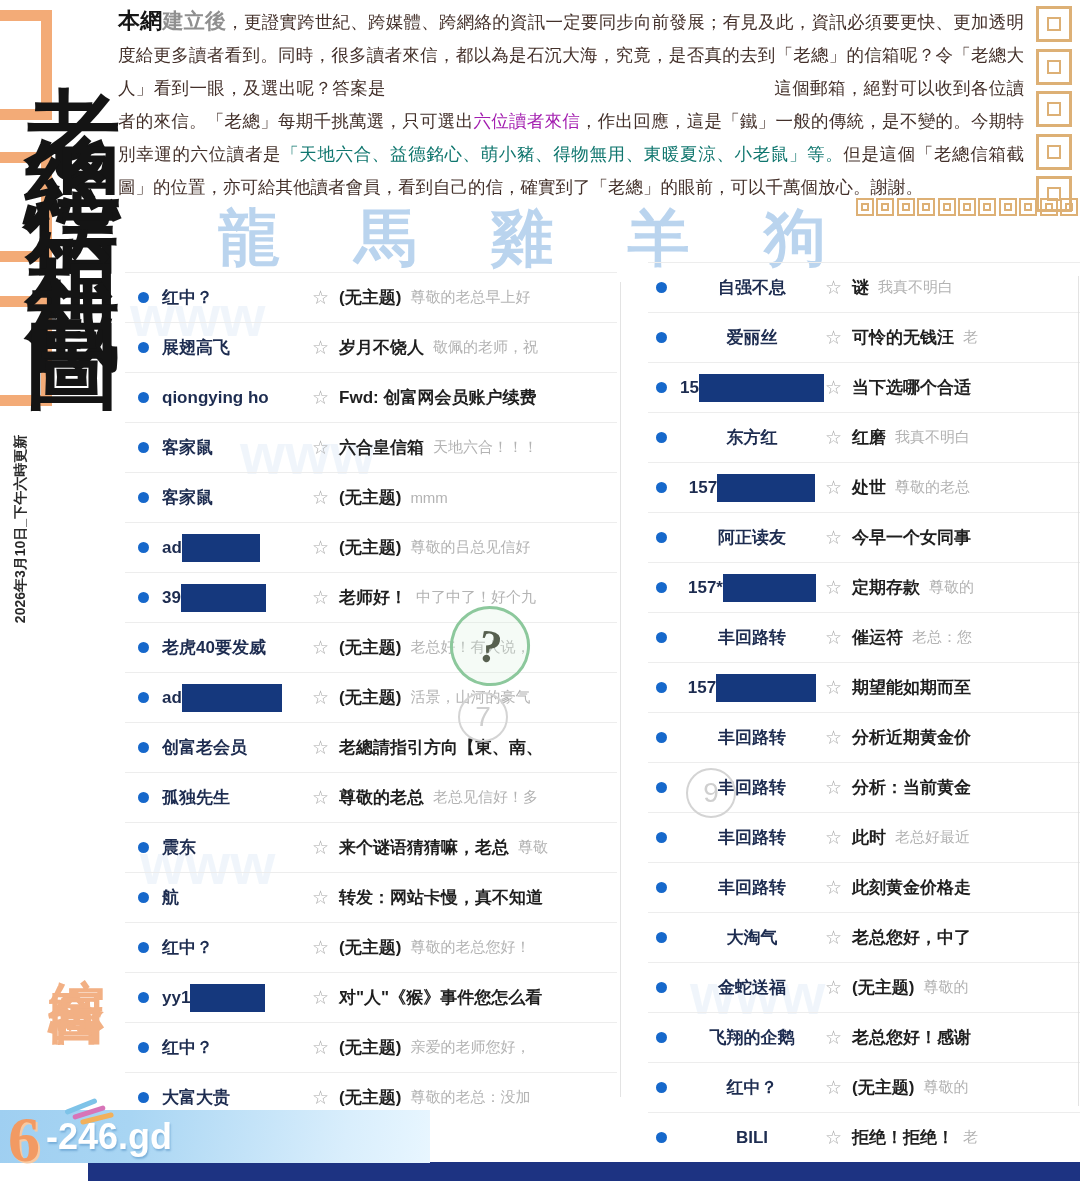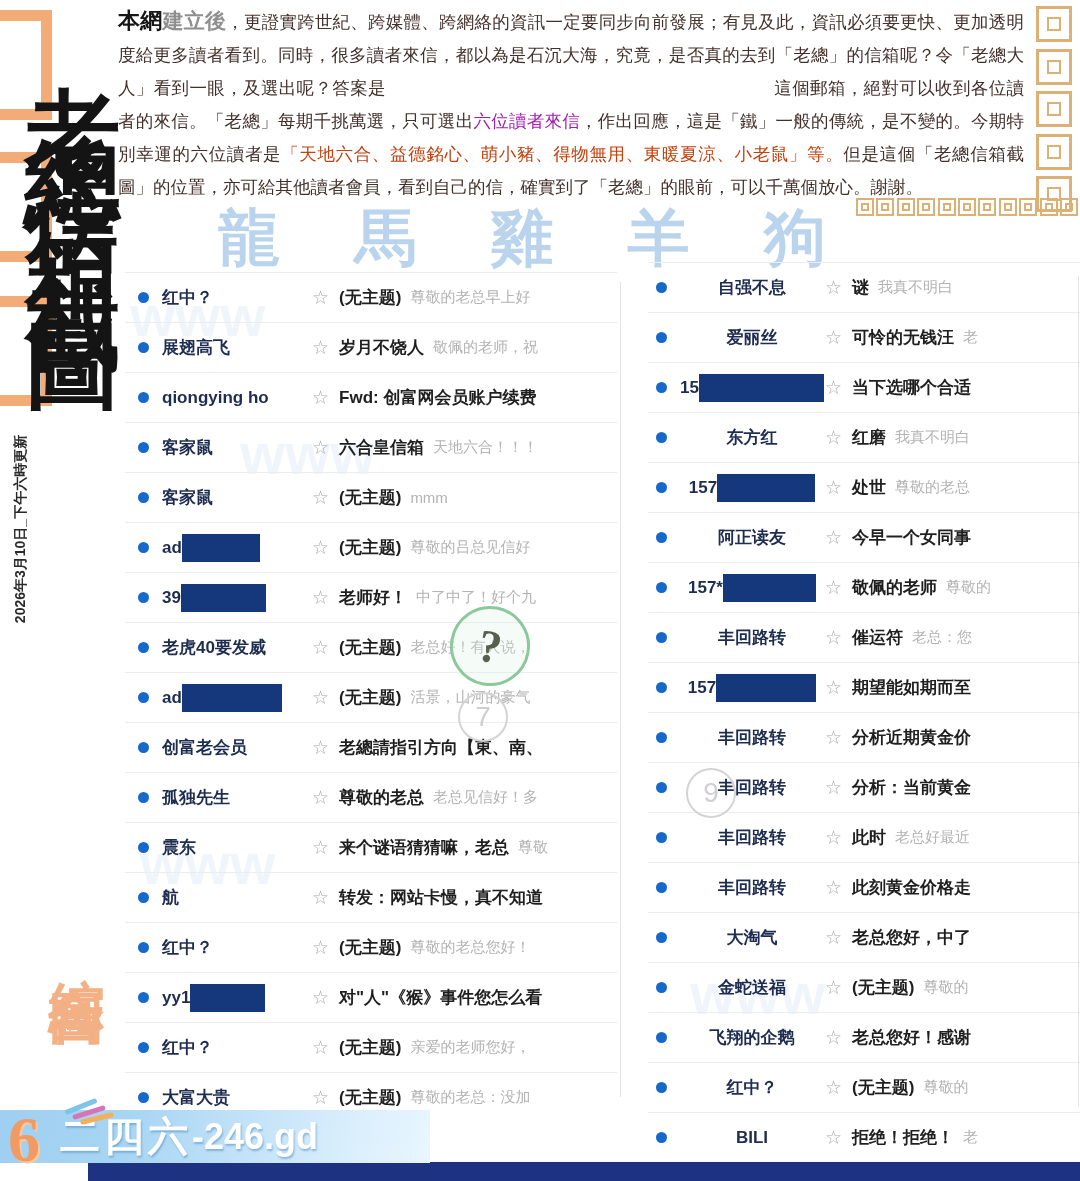--- a/index.html
+++ b/index.html
@@ -16,21 +16,21 @@
   .v-date{position:absolute;left:-92px;top:520px;width:226px;text-align:center;
           transform:rotate(-90deg);font-size:14px;font-weight:bold;color:#2a2a2a;}
   
   .intro{position:absolute;left:118px;top:4px;width:906px;
          font-family:"Liberation Serif",serif;font-size:17.5px;line-height:33px;
          color:#43302a;text-align:justify;}
   .seg-leadbold{font-size:22px;font-weight:bold;color:#161616;}
   .seg-leadlight{font-size:21px;font-weight:bold;color:#8f8f8f;}
   .seg-gap{display:inline-block;width:388px;}
   .seg-magenta{color:#a21caf;}
-  .seg-red{color:#c2410c;}
+  .seg-red{color:#0f766e;}
   
   .tile{position:relative;border:3px solid #ddb075;}
   .tile>i{position:absolute;left:50%;top:50%;width:10px;height:10px;margin:-7px 0 0 -7px;
           border:2px solid #ddb075;display:block;}
   #meander-col{position:absolute;right:4px;top:6px;width:40px;height:206px;
                display:flex;flex-direction:column;justify-content:space-between;}
   #meander-col .tile{width:30px;height:30px;}
   #meander-row{position:absolute;left:856px;top:198px;width:222px;height:20px;
                display:flex;justify-content:space-between;}
   #meander-row .tile{width:14px;height:14px;border-width:2px;}
@@ -321,21 +321,21 @@
     <div class="row">
       <span class="bullet"></span>
       <span class="sender">阿正读友</span>
       <span class="star">☆</span>
       <span class="subj">今早一个女同事</span>
     </div>
     <div class="row">
       <span class="bullet"></span>
       <span class="sender">157*<span class="redact" style="width: 93px;"></span></span>
       <span class="star">☆</span>
-      <span class="subj">敬佩的老师</span>
+      <span class="subj">定期存款</span>
       <span class="prev">尊敬的</span>
     </div>
     <div class="row">
       <span class="bullet"></span>
       <span class="sender">丰回路转</span>
       <span class="star">☆</span>
       <span class="subj">催运符</span>
       <span class="prev">老总：您</span>
     </div>
     <div class="row">
@@ -401,19 +401,18 @@
       <span class="star">☆</span>
       <span class="subj">拒绝！拒绝！</span>
       <span class="prev">老</span>
     </div>
   </div>
 <div class="vline" style="left:620px;top:282px;height:815px"></div>
 <div class="vline" style="left:1078px;top:276px;height:830px"></div>
 
 <div id="banner">
   <span id="logo6">6</span>
-  <span id="banner-cn">二四六</span>
   <span id="banner-dm">-246.gd</span>
 </div>
 <div class="feather" id="f1"></div>
 <div class="feather" id="f2"></div>
 <div class="feather" id="f3"></div>
 <div id="navy-strip"></div>
 
 </body></html>

